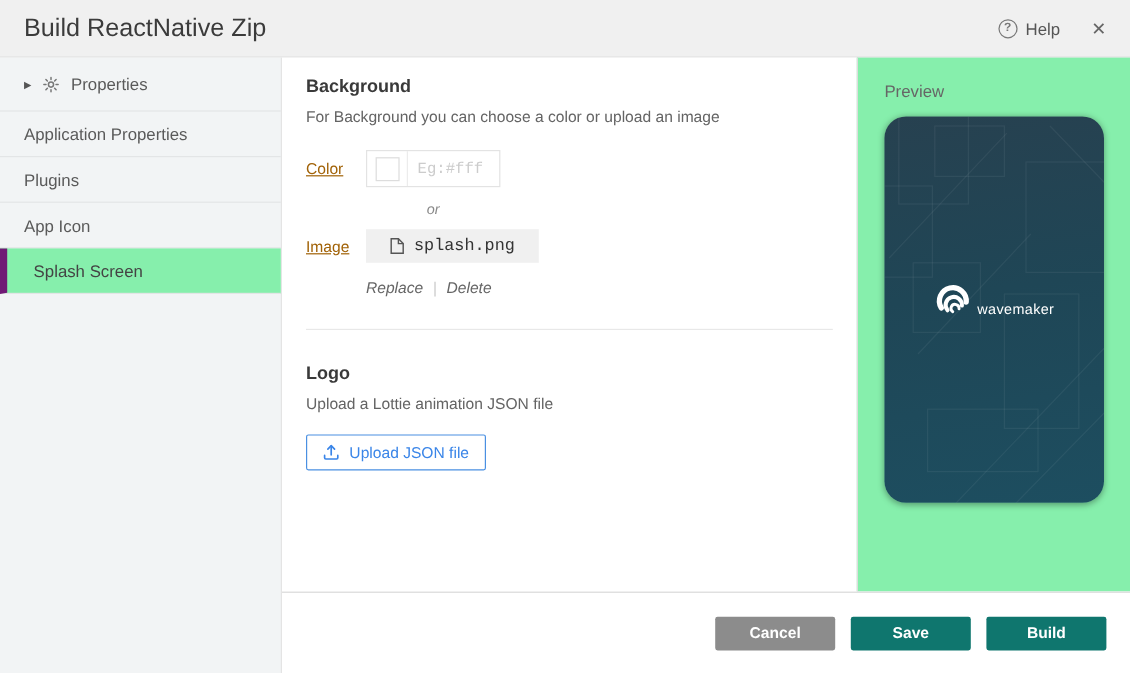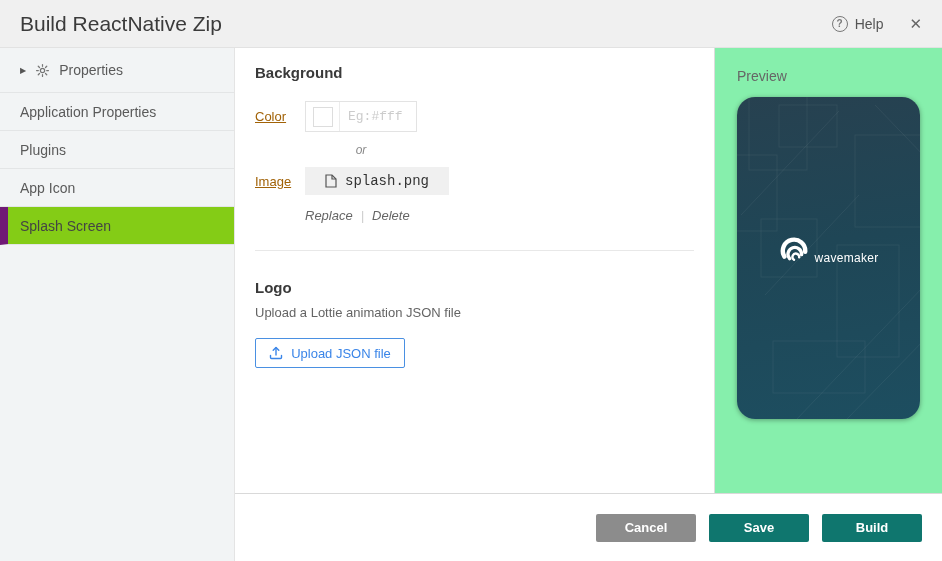--- a/index.html
+++ b/index.html
@@ -29,21 +29,21 @@
 
   
   .body { flex: 1; display: flex; min-height: 0; }
   .sidebar { flex: 0 0 235px; background: #f2f4f5; border-right: 1px solid #e4e4e4; }
   .side-item {
     height: 38px; display: flex; align-items: center; padding: 0 20px;
     font-size: 14px; color: #5a5a5a; border-bottom: 1px solid #e3e5e6; cursor: pointer;
     background: transparent;
   }
   .side-item.first { height: 45px; gap: 9px; }
-  .side-item.selected { background: #84cc16; border-left: 8px solid #701a75; padding-left: 12px; color: #444; }
+  .side-item.selected { background: #86efac; border-left: 6px solid #701a75; padding-left: 22px; color: #444; }
   .expander { font-size: 8px; color: #555; }
   .gear-wrap { display: flex; align-items: center; }
 
   .right-col { flex: 1; display: flex; flex-direction: column; min-width: 0; }
   .upper { flex: 1; display: flex; min-height: 0; }
 
   
   .content { flex: 0 0 479px; background: #fff; padding: 16px 20px 0 20px; }
   .section-title { font-size: 15px; font-weight: 600; color: #3a3a3a; }
   .section-desc { font-size: 13px; color: #646464; margin-top: 9px; }
@@ -143,20 +143,21 @@
       </div>
     </div>
 
     <div class="right-col">
       <div class="upper">
 
         <div class="content">
 
           <div>
             <div class="section-title">Background</div>
+            <div class="section-desc">For Background you can choose a color or upload an image</div>
 
             <div class="field-row">
               <div class="field-label">Color</div>
               <div class="color-input-group">
                 <div class="swatch-cell">
                   <div class="swatch"></div>
                 </div>
                 <input class="color-text" type="text" placeholder="Eg:#ffffff" style="">
               </div>
             </div>

